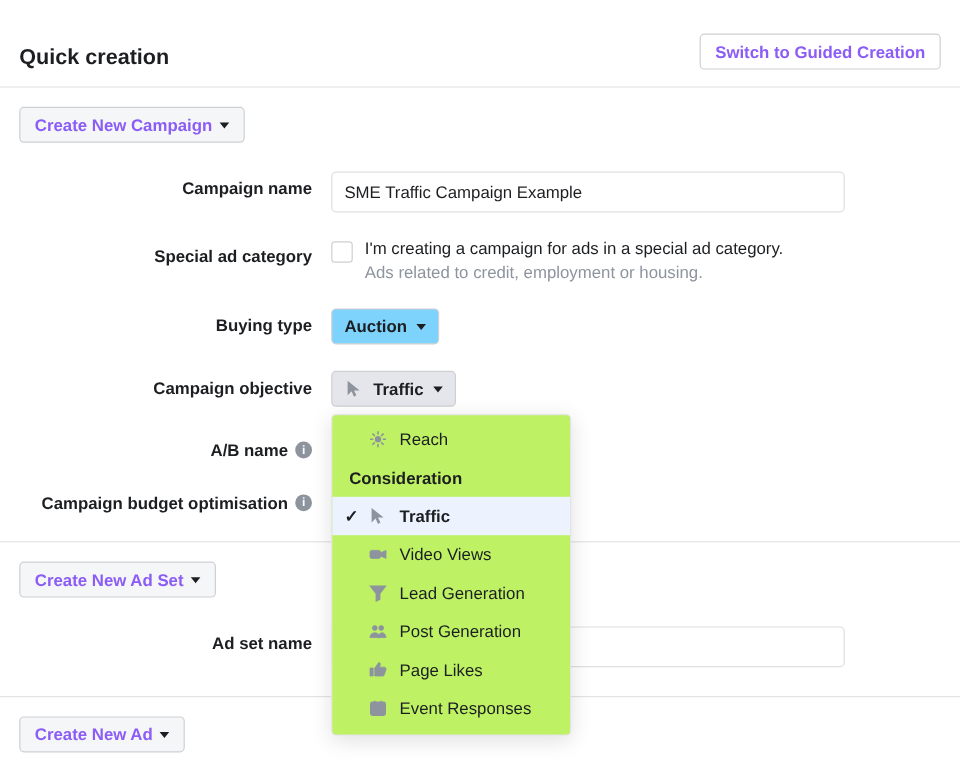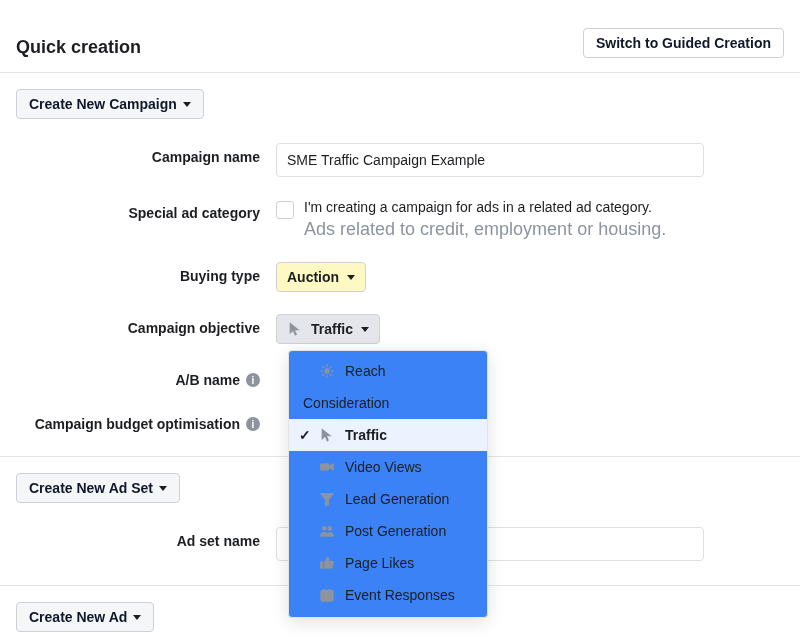--- a/index.html
+++ b/index.html
@@ -22,21 +22,21 @@
     margin:0;
     font-size: 18px;
     font-weight: 700;
   }
   .btn {
     display:inline-flex;
     align-items:center;
     gap:6px;
     border: 1px solid #cfd0d4;
     background: #f5f6f7;
-    color:#0f172a;
+    color:#8b5cf6;
     font-weight:600;
     font-size:14px;
     padding: 6px 12px;
     border-radius:4px;
     cursor:pointer;
   }
   .btn-white { background:#fff; }
   .caret { width:0; height:0; border-left:4px solid transparent; border-right:4px solid transparent; border-top:5px solid #1c1e21; display:inline-block; }
   .section-pad { padding: 16px; }
   .row {
@@ -68,59 +68,59 @@
     border: 1px solid #dddfe2;
     border-radius:4px;
     font-size:14px;
     color:#1c1e21;
     background:#fff;
   }
   .checkbox-line { display:flex; align-items:flex-start; gap:10px; }
   .fake-checkbox {
     width:18px; height:18px; border:1px solid #cfd0d4; border-radius:3px; background:#fff; margin-top:2px;
   }
-  .help-text { color:#8d949e; font-size:18px; margin-top:4px; }
+  .help-text { color:#8d949e; font-size:14px; margin-top:4px; }
   .info-icon {
     display:inline-flex;
     align-items:center; justify-content:center;
     width:14px; height:14px; border-radius:50%;
     background:#8d949e; color:#fff;
     font-size:10px; font-weight:700;
   }
   hr.sep { border:none; border-top:1px solid #e4e4e4; margin: 0; }
 
   
   .select-btn {
     display:inline-flex; align-items:center; gap:8px;
-    border:1px solid #cfd0d4; background:#fef9c3;
+    border:1px solid #cfd0d4; background:#7dd3fc;
     padding:6px 10px; border-radius:4px; font-weight:600; cursor:pointer;
   }
   .select-btn.open { background:#e4e6eb; }
   .menu {
     position:absolute;
-    top: 36px; left:12px;
+    top: 36px; left:0;
     width: 200px;
-    background:#3b82f6;
+    background:#bef264;
     border:1px solid #e4e4e4;
     border-radius:4px;
     box-shadow: 0 4px 18px rgba(0,0,0,0.12);
     z-index: 10;
     padding: 4px 0 6px;
   }
   .menu .item {
     display:flex; align-items:center;
     gap:10px;
     padding: 8px 14px 8px 30px;
     font-size:14px;
     cursor:pointer;
     position:relative;
     color:#1c1e21;
   }
   .menu .item.heading {
-    font-weight:400;
+    font-weight:700;
     padding-left:14px;
     cursor:default;
   }
   .menu .item.selected {
     background:#ecf3ff;
     font-weight:700;
   }
   .menu .item.selected::before {
     content: "✓";
     position:absolute;
@@ -156,21 +156,21 @@
     </div>
   </div>
 
   
   <div class="row">
     <div class="label-col">Special ad category</div>
     <div class="field-col">
       <div class="checkbox-line">
         <div class="fake-checkbox"></div>
         <div>
-          <div>I'm creating a campaign for ads in a related ad category.</div>
+          <div>I'm creating a campaign for ads in a special ad category.</div>
           <div class="help-text">Ads related to credit, employment or housing.</div>
         </div>
       </div>
     </div>
   </div>
 
   
   <div class="row">
     <div class="label-col">Buying type</div>
     <div class="field-col">

